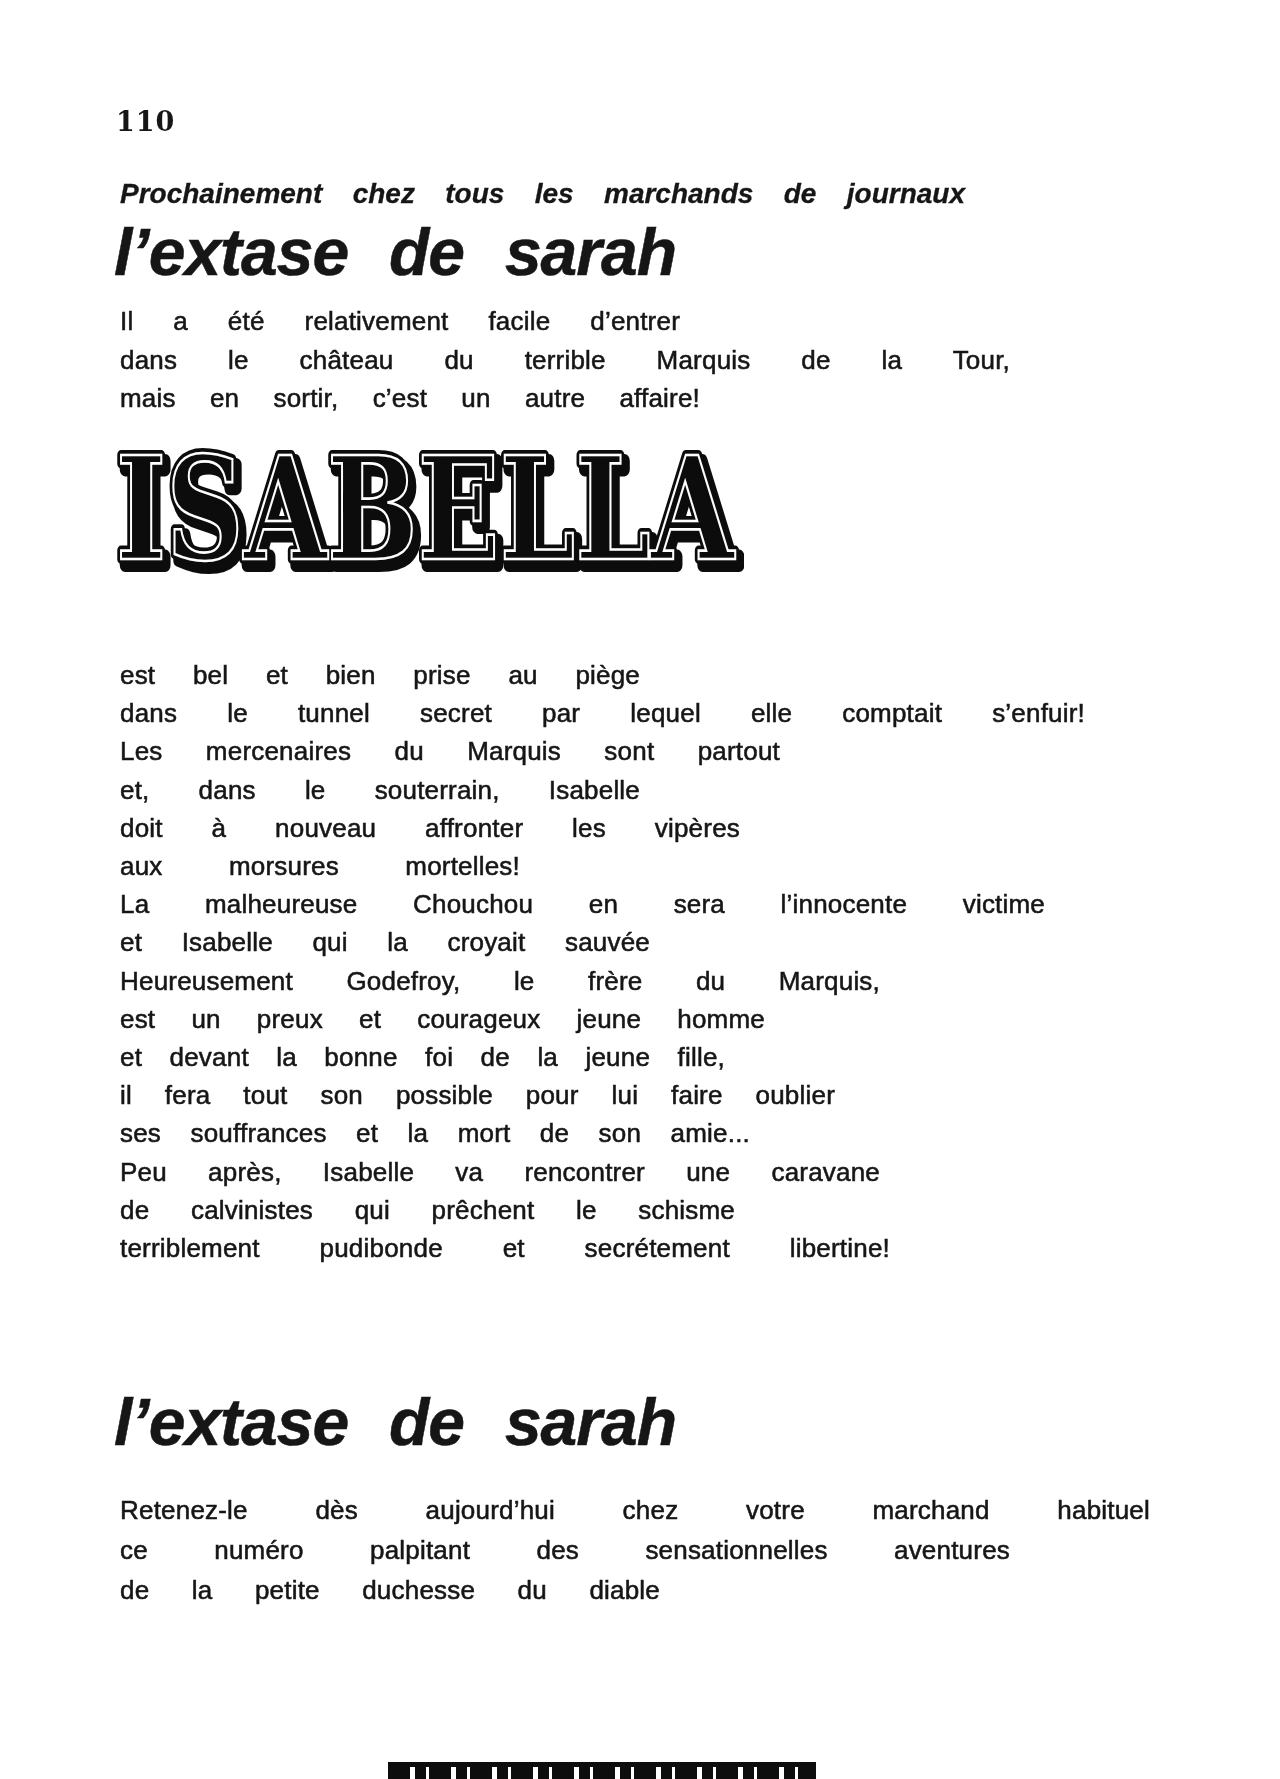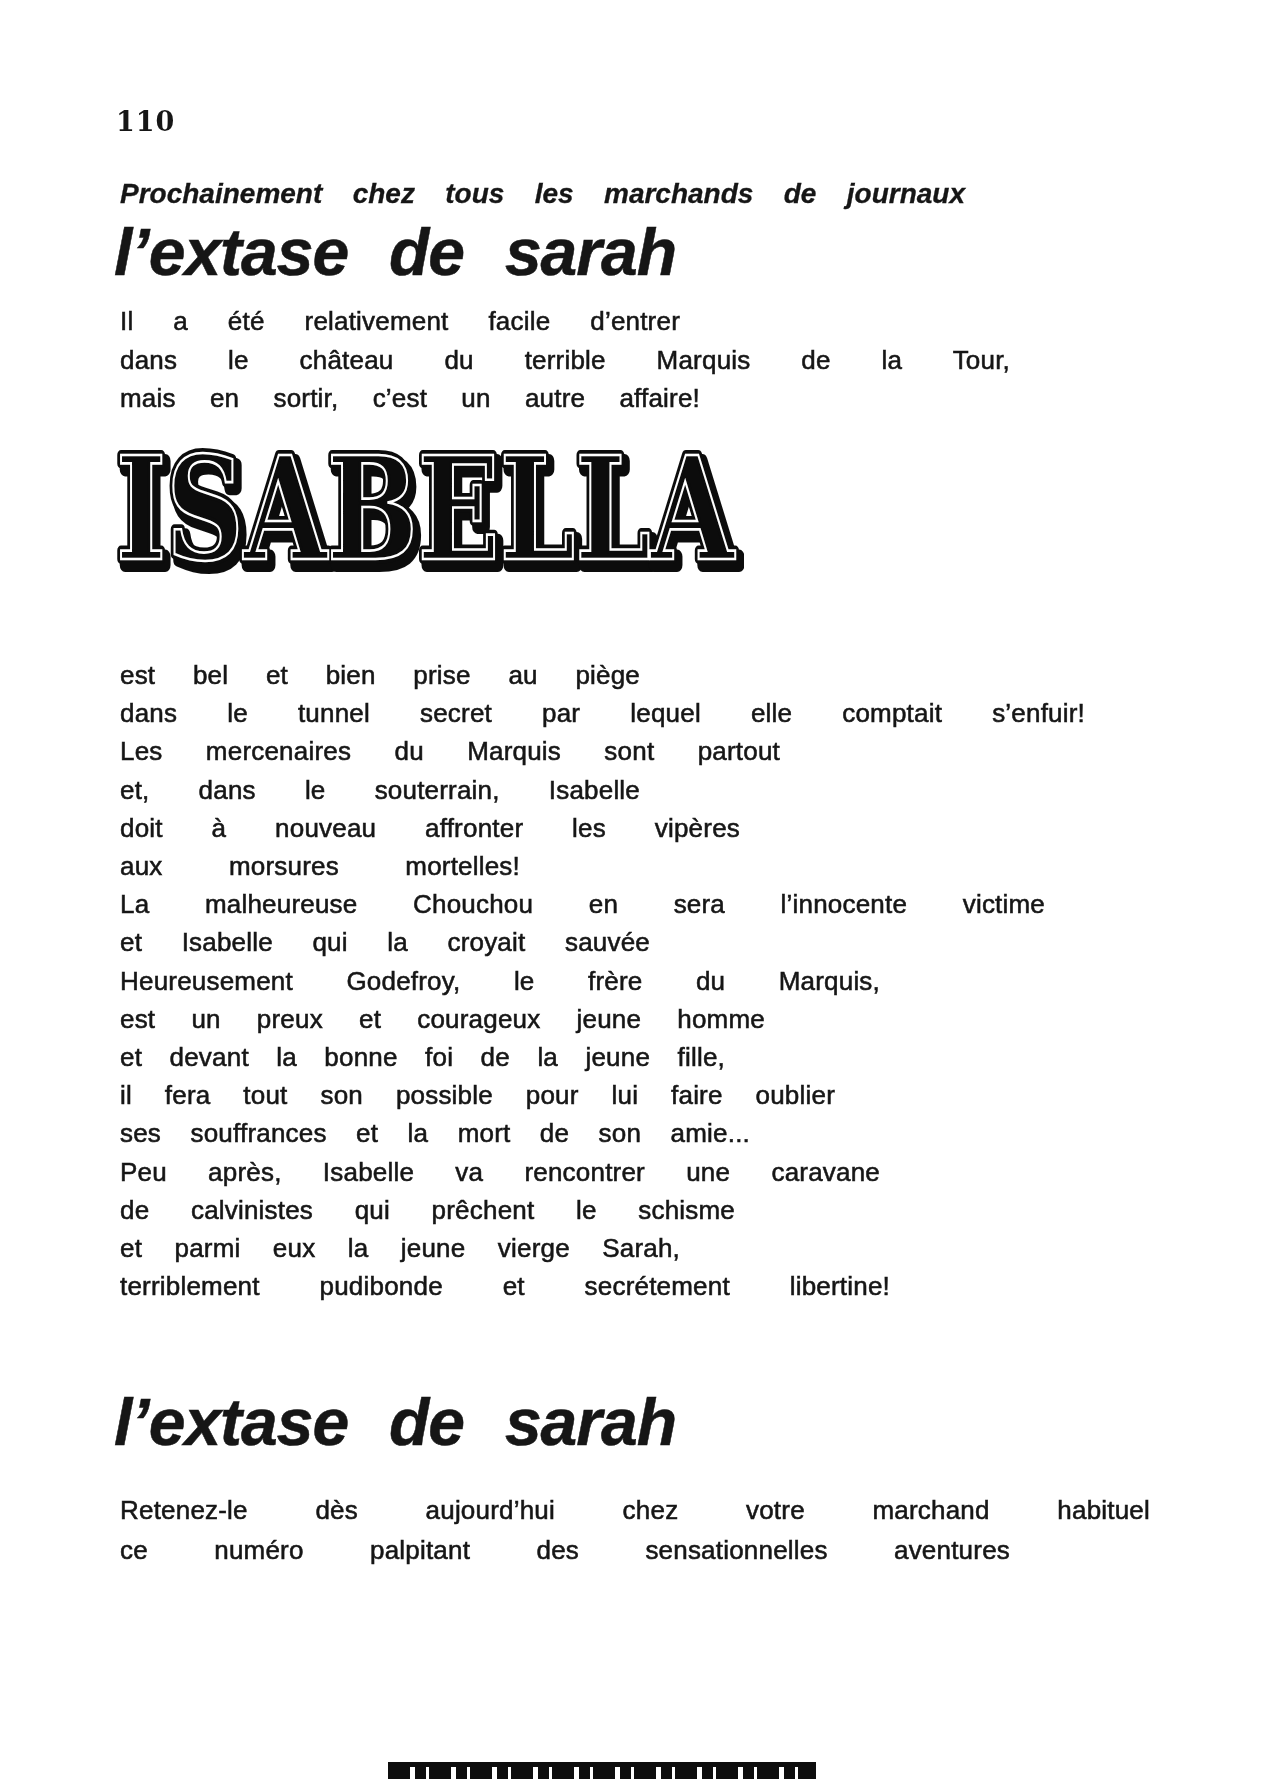--- a/index.html
+++ b/index.html
@@ -115,26 +115,26 @@
     <div class="jline" style="width:400px">aux morsures mortelles!</div>
     <div class="jline" style="width:925px">La malheureuse Chouchou en sera l’innocente victime</div>
     <div class="jline" style="width:530px">et Isabelle qui la croyait sauvée</div>
     <div class="jline" style="width:760px">Heureusement Godefroy, le frère du Marquis,</div>
     <div class="jline" style="width:645px">est un preux et courageux jeune homme</div>
     <div class="jline" style="width:605px">et devant la bonne foi de la jeune fille,</div>
     <div class="jline" style="width:715px">il fera tout son possible pour lui faire oublier</div>
     <div class="jline" style="width:630px">ses souffrances et la mort de son amie...</div>
     <div class="jline" style="width:760px">Peu après, Isabelle va rencontrer une caravane</div>
     <div class="jline" style="width:615px">de calvinistes qui prêchent le schisme</div>
-    <div class="jline" style="width:560px">et parmi eux la jeune vierge Sarah,</div>
     <div class="jline" style="width:770px">terriblement pudibonde et secrétement libertine!</div>
   </div>
 
   <div class="abs display-heading heading-2">l’extase de sarah</div>
 
   <div class="abs copy outro">
     <div class="jline" style="width:1030px">Retenez-le dès aujourd’hui chez votre marchand habituel</div>
     <div class="jline" style="width:890px">ce numéro palpitant des sensationnelles aventures</div>
+    <div class="jline" style="width:540px">de la petite duchesse du diable</div>
   </div>
 
   <div class="abs cutoff-fragment"></div>
 
 </div>
 
 </body></html>

